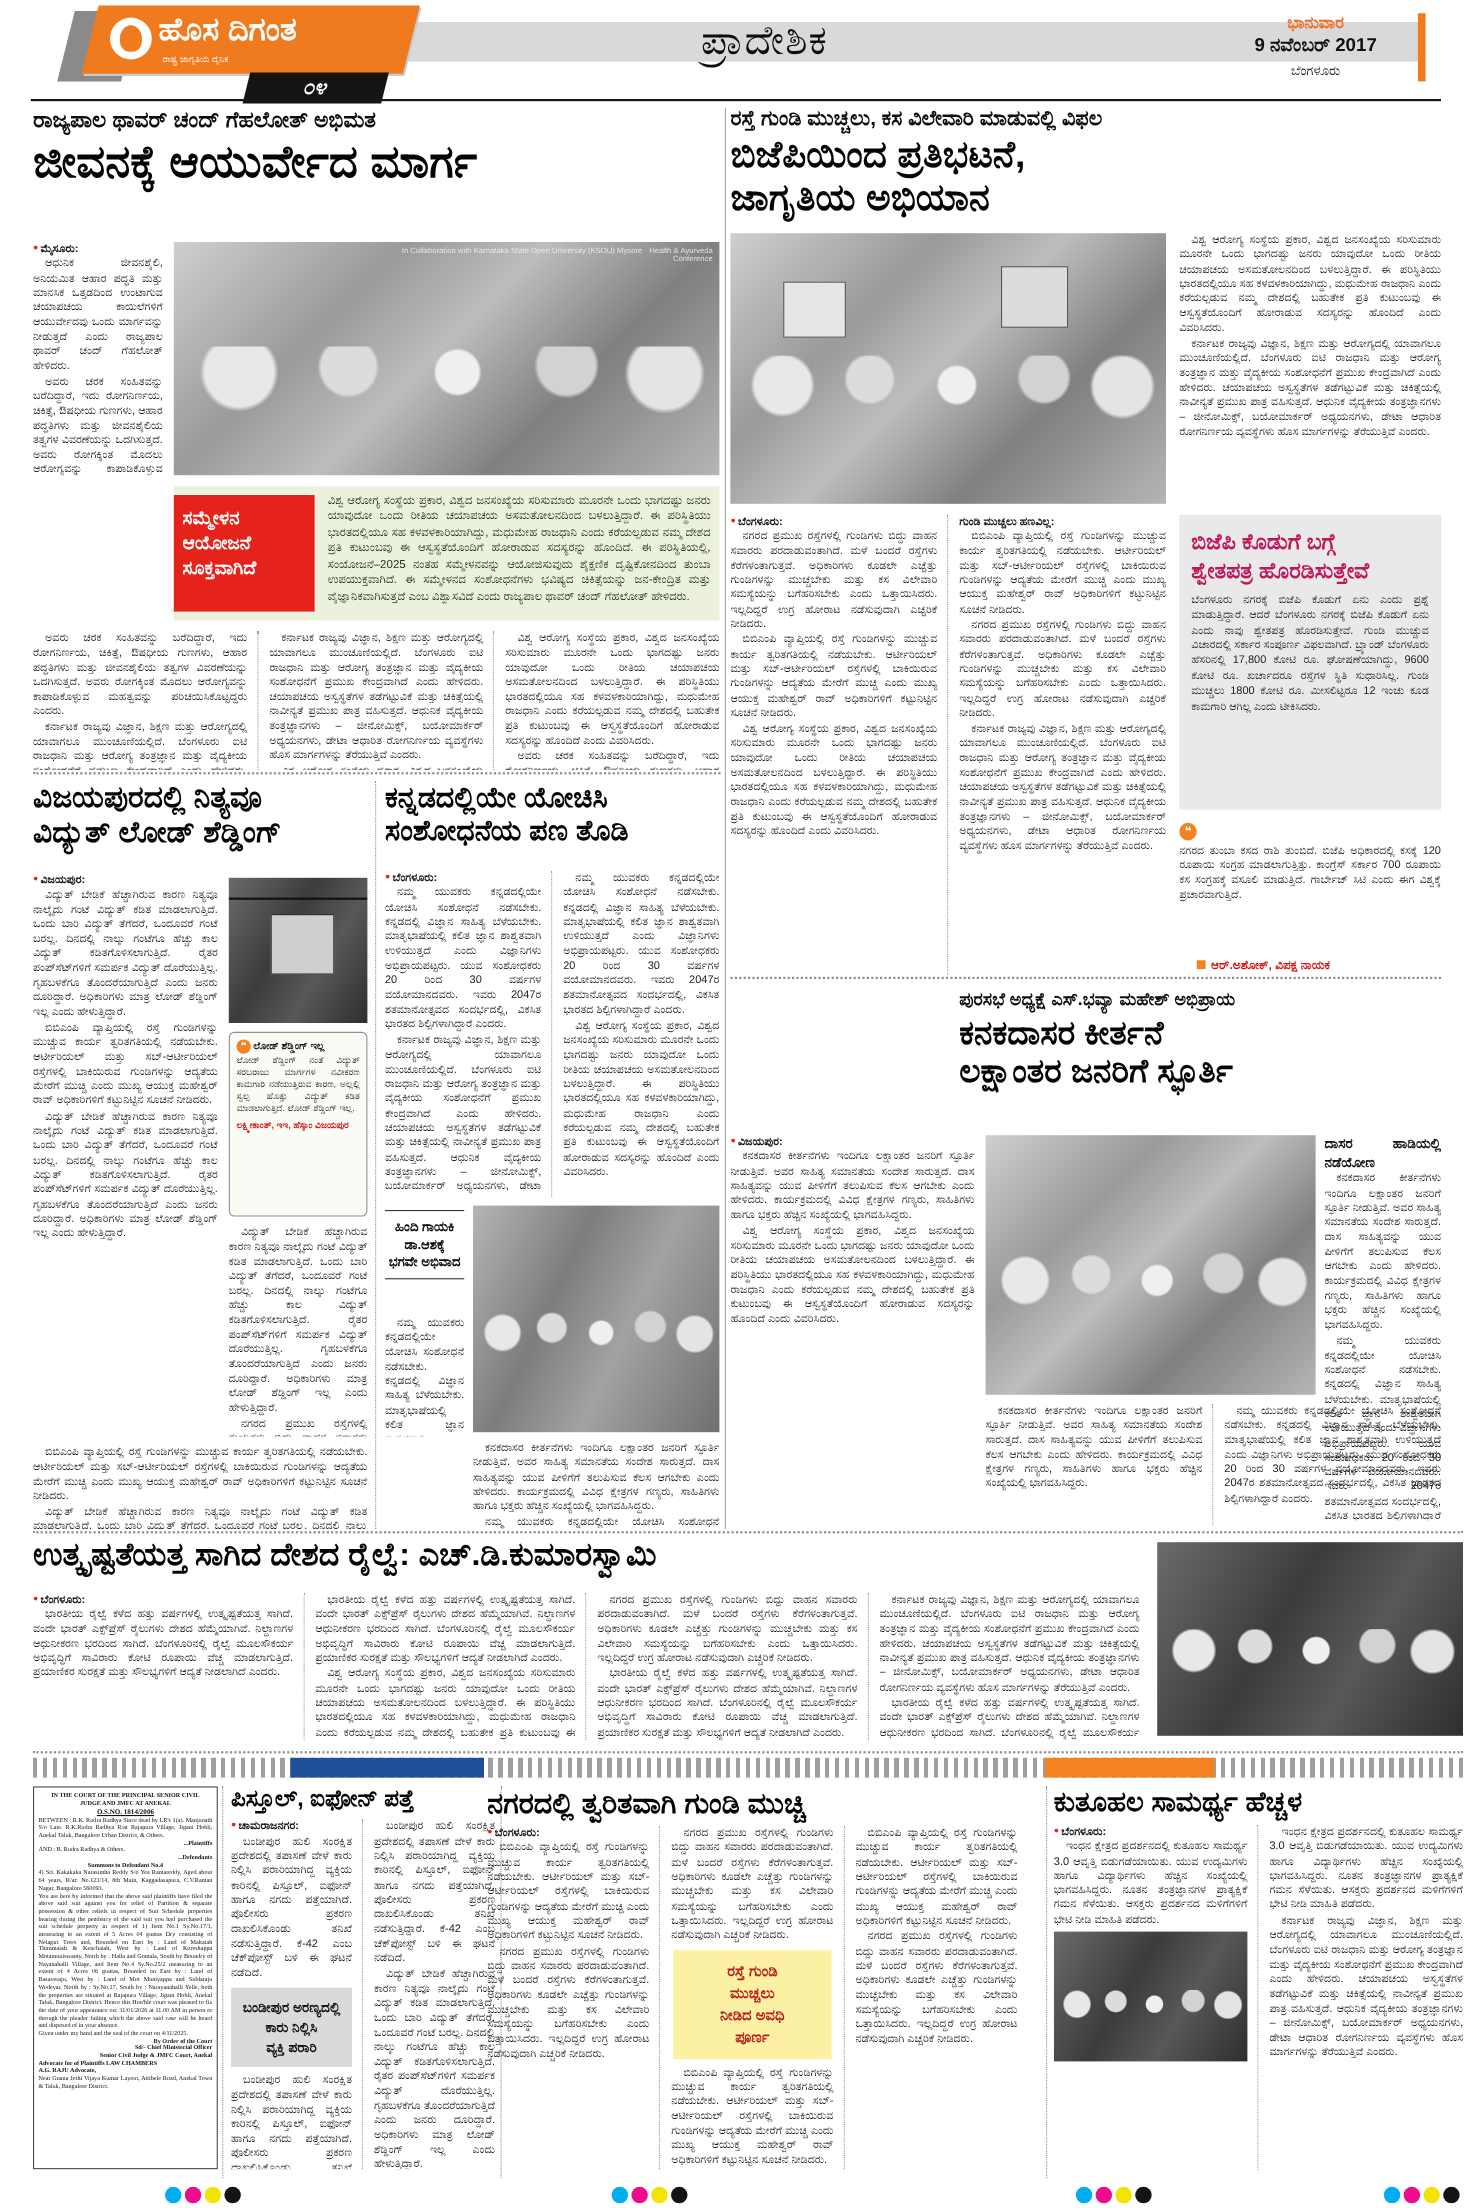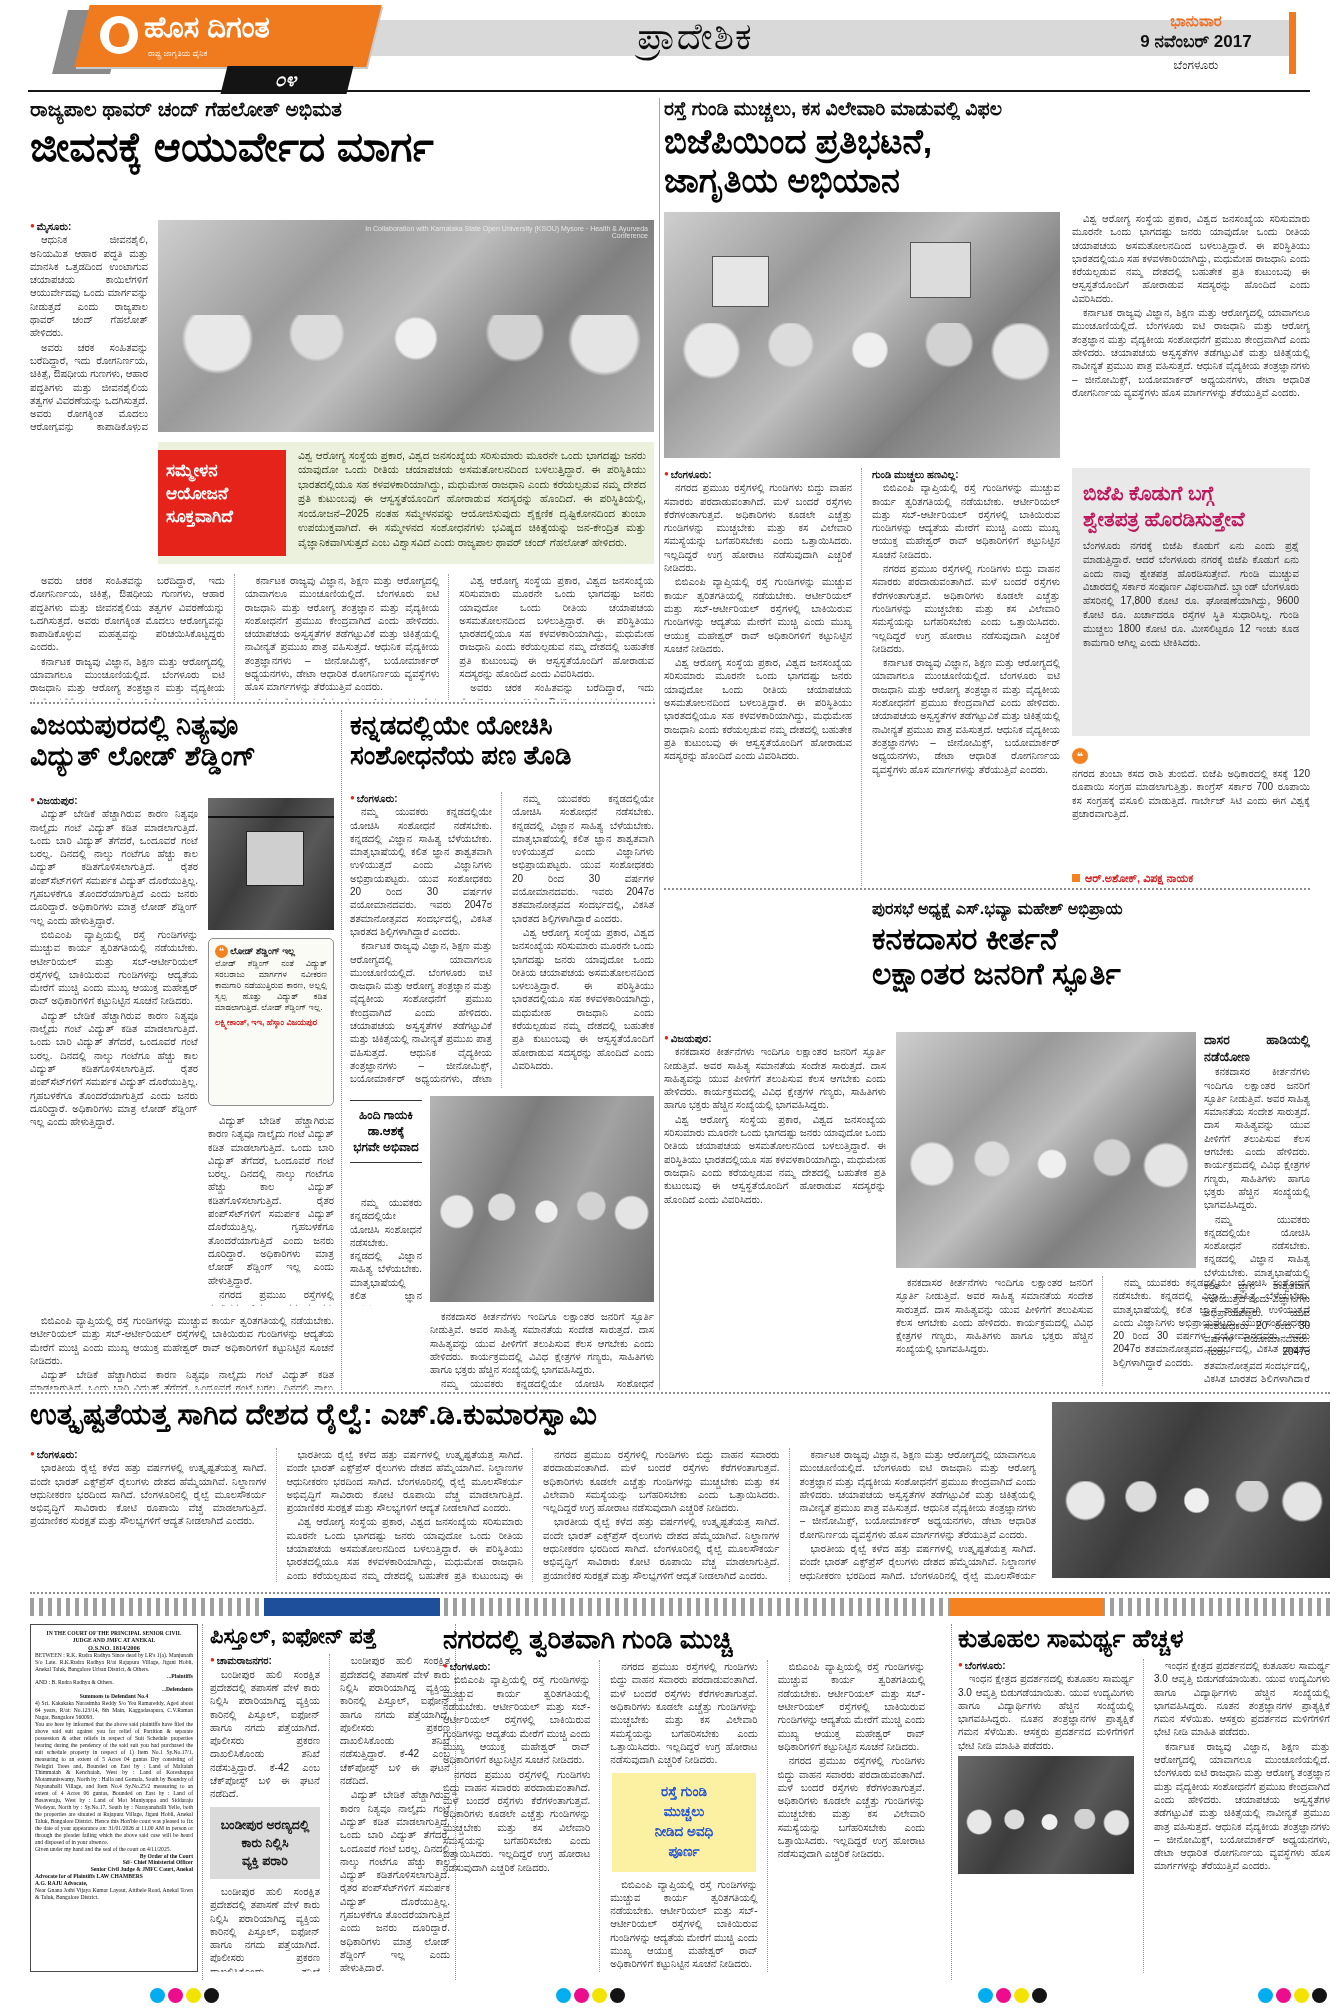--- a/index.html
+++ b/index.html
@@ -57,21 +57,21 @@
   .graybox .b{font-size:10px;line-height:1.38;text-align:justify;color:#222;overflow:hidden;}
   .oq{width:16px;height:16px;border-radius:50%;background:#f58220;display:inline-block;color:#fff;font-weight:bold;text-align:center;line-height:16px;font-size:11px;}
   .qname{color:#d21a1a;font-weight:bold;font-size:11px;}
   
   .capbox{border:1px solid #8f8f8f;border-radius:5px;background:#fbfbf6;padding:6px;box-sizing:border-box;font-size:8.2px;line-height:1.35;text-align:justify;overflow:hidden;}
   .capbox .ct{font-weight:bold;font-size:9px;}
   
   .inset{border-top:1.5px solid #333;border-bottom:1.5px solid #333;font-weight:bold;font-size:12px;line-height:1.35;text-align:center;padding:6px 0;color:#0a0a0a;}
   
   .hatch{background:repeating-linear-gradient(90deg,#9f9f9f 0 4px,#ffffff 4px 9px);}
-  .ybox{background:#fcf1a2;text-align:center;font-weight:bold;font-size:13.5px;line-height:1.5;padding:9px 4px;margin:6px 2px;color:#1d4ed8;}
+  .ybox{background:#fcf1a2;text-align:center;font-weight:bold;font-size:13.5px;line-height:1.5;padding:9px 4px;margin:6px 2px;color:#b91c1c;}
   .gbox{background:#dadada;text-align:center;font-weight:bold;font-size:12.5px;line-height:1.45;padding:9px 6px;margin:6px 0;color:#111;}
   
   .legal{border:1px solid #4a4a4a;background:#fff;padding:5px 4px;box-sizing:border-box;
      font-family:"Liberation Serif","DejaVu Serif",serif;font-size:5.6px;line-height:1.24;text-align:justify;overflow:hidden;color:#111;}
   .legal .c{text-align:center;font-weight:bold;}
   .legal .u{text-decoration:underline;font-weight:bold;text-align:center;font-size:6.4px;}
   .legal .r{text-align:right;font-weight:bold;}
   
   .cmyk span{display:inline-block;width:15px;height:15px;border-radius:50%;margin-right:3px;}
   .c1{background:#00adee}.c2{background:#ec0c8c}.c3{background:#f2e400}.c4{background:#141414}
@@ -166,21 +166,21 @@
     <div class="abs graybox" style="left:408px;top:370px;width:238px;height:268px;">
       <div class="t">
         <span>ಬಿಜೆಪಿ ಕೊಡುಗೆ ಬಗ್ಗೆ</span><br>
         <span>ಶ್ವೇತಪತ್ರ ಹೊರಡಿಸುತ್ತೇವೆ</span>
       </div>
       <div class="b" style="height:196px;">ಬೆಂಗಳೂರು ನಗರಕ್ಕೆ ಬಿಜೆಪಿ ಕೊಡುಗೆ ಏನು ಎಂದು ಪ್ರಶ್ನೆ ಮಾಡುತ್ತಿದ್ದಾರೆ. ಆದರೆ ಬೆಂಗಳೂರು ನಗರಕ್ಕೆ ಬಿಜೆಪಿ ಕೊಡುಗೆ ಏನು ಎಂದು ನಾವು ಶ್ವೇತಪತ್ರ ಹೊರಡಿಸುತ್ತೇವೆ. ಗುಂಡಿ ಮುಚ್ಚುವ ವಿಚಾರದಲ್ಲಿ ಸರ್ಕಾರ ಸಂಪೂರ್ಣ ವಿಫಲವಾಗಿದೆ. ಬ್ರ್ಯಾಂಡ್ ಬೆಂಗಳೂರು ಹೆಸರಿನಲ್ಲಿ 17,800 ಕೋಟಿ ರೂ. ಘೋಷಣೆಯಾಗಿದ್ದು, 9600 ಕೋಟಿ ರೂ. ಖರ್ಚಾದರೂ ರಸ್ತೆಗಳ ಸ್ಥಿತಿ ಸುಧಾರಿಸಿಲ್ಲ. ಗುಂಡಿ ಮುಚ್ಚಲು 1800 ಕೋಟಿ ರೂ. ಮೀಸಲಿಟ್ಟರೂ 12 ಇಂಚು ಕೂಡ ಕಾಮಗಾರಿ ಆಗಿಲ್ಲ ಎಂದು ಟೀಕಿಸಿದರು.</div>
     </div>
     <div class="abs" style="left:408px;top:648px;width:238px;height:140px;overflow:hidden;">
       <span class="oq">❝</span>
       <div class="bt" style="height:96px;margin-top:3px;">ನಗರದ ತುಂಬಾ ಕಸದ ರಾಶಿ ತುಂಬಿದೆ. ಬಿಜೆಪಿ ಅಧಿಕಾರದಲ್ಲಿ ಕಸಕ್ಕೆ 120 ರೂಪಾಯಿ ಸಂಗ್ರಹ ಮಾಡಲಾಗುತ್ತಿತ್ತು. ಕಾಂಗ್ರೆಸ್ ಸರ್ಕಾರ 700 ರೂಪಾಯಿ ಕಸ ಸಂಗ್ರಹಕ್ಕೆ ವಸೂಲಿ ಮಾಡುತ್ತಿದೆ. ಗಾರ್ಬೇಜ್ ಸಿಟಿ ಎಂದು ಈಗ ವಿಶ್ವಕ್ಕೆ ಪ್ರಚಾರವಾಗುತ್ತಿದೆ.</div>
-      <div style="margin-top:5px;"><span style="display:inline-block;width:8px;height:8px;background:#f58220;margin-right:5px;"></span><span class="qname">ಆರ್.ಅಶೋಕ್, ವಿಪಕ್ಷ ನಾಯಕ</span></div>
+      <div style="margin-top:5px;margin-left:16px;"><span style="display:inline-block;width:8px;height:8px;background:#f58220;margin-right:5px;"></span><span class="qname">ಆರ್.ಅಶೋಕ್, ವಿಪಕ್ಷ ನಾಯಕ</span></div>
     </div>
   </div>
 
   <div class="abs doth" style="left:30px;top:702px;width:625px;"></div>
   <div class="abs doth" style="left:664px;top:888px;width:646px;"></div>
 
   <div class="abs" style="left:30px;top:710px;width:304px;height:680px;">
     <div class="hl" style="font-size:27px;">
       <span>ವಿಜಯಪುರದಲ್ಲಿ ನಿತ್ಯವೂ</span><br>
       <span>ವಿದ್ಯುತ್ ಲೋಡ್ ಶೆಡ್ಡಿಂಗ್</span>

